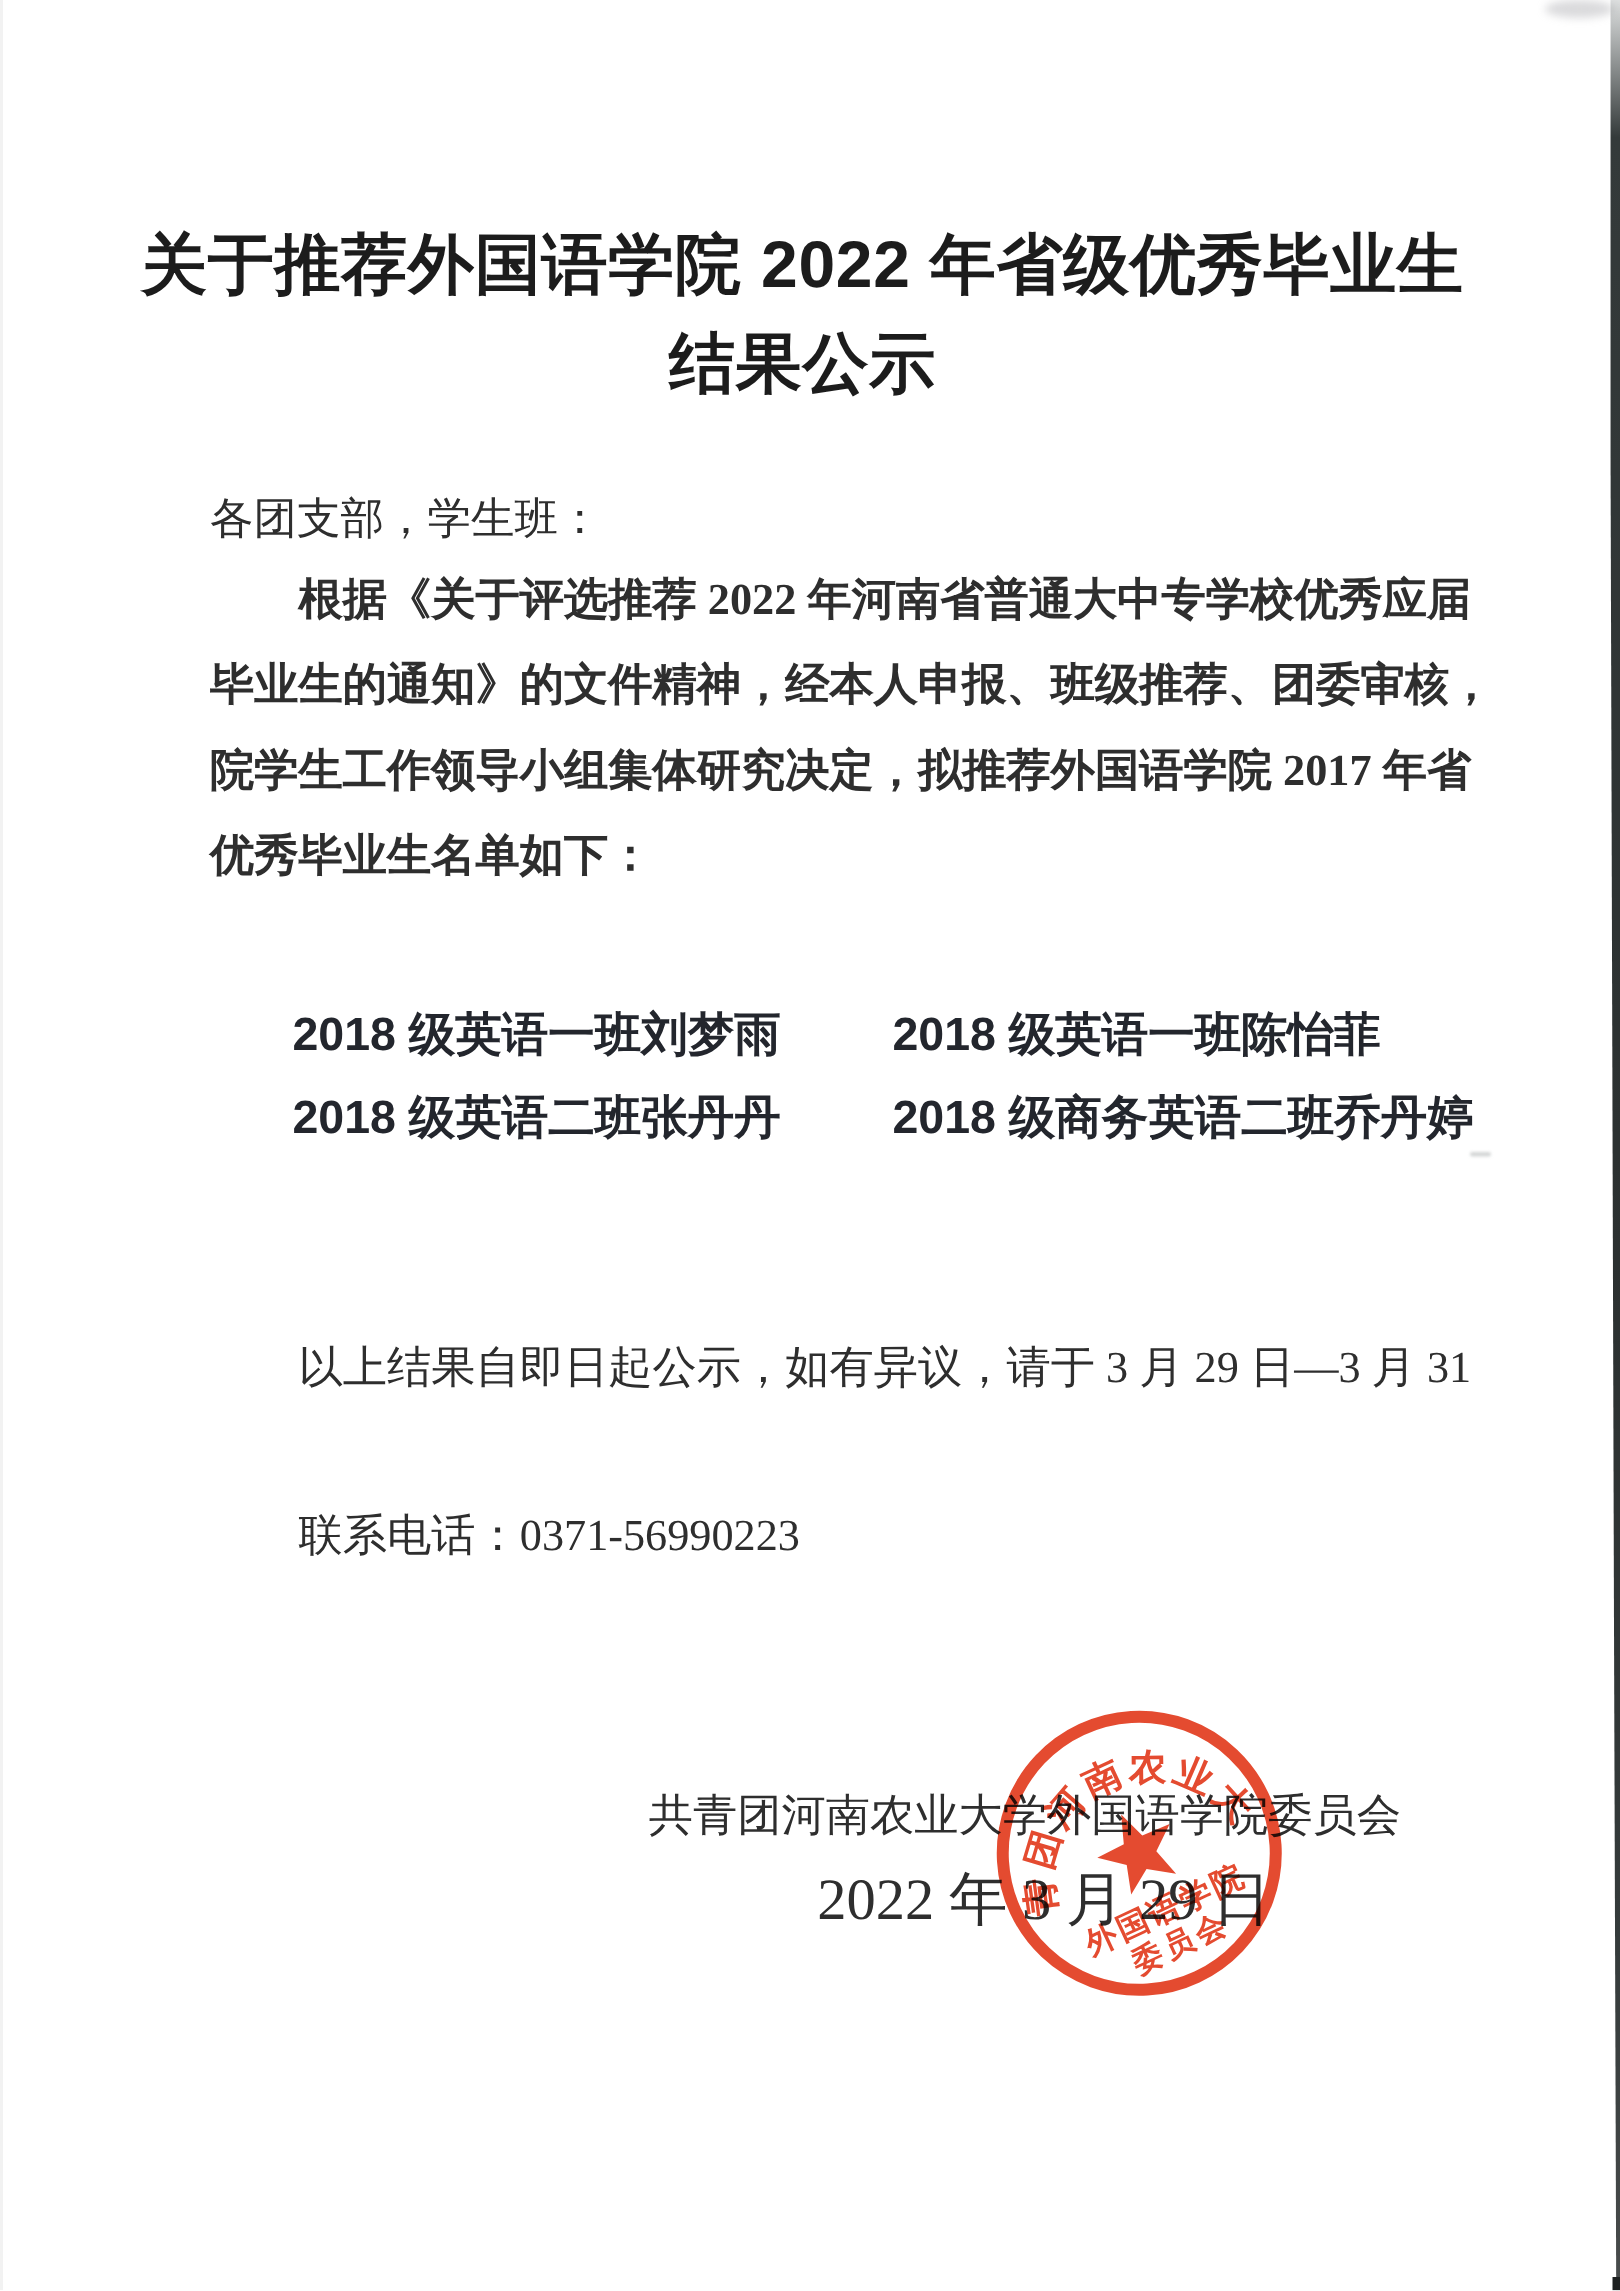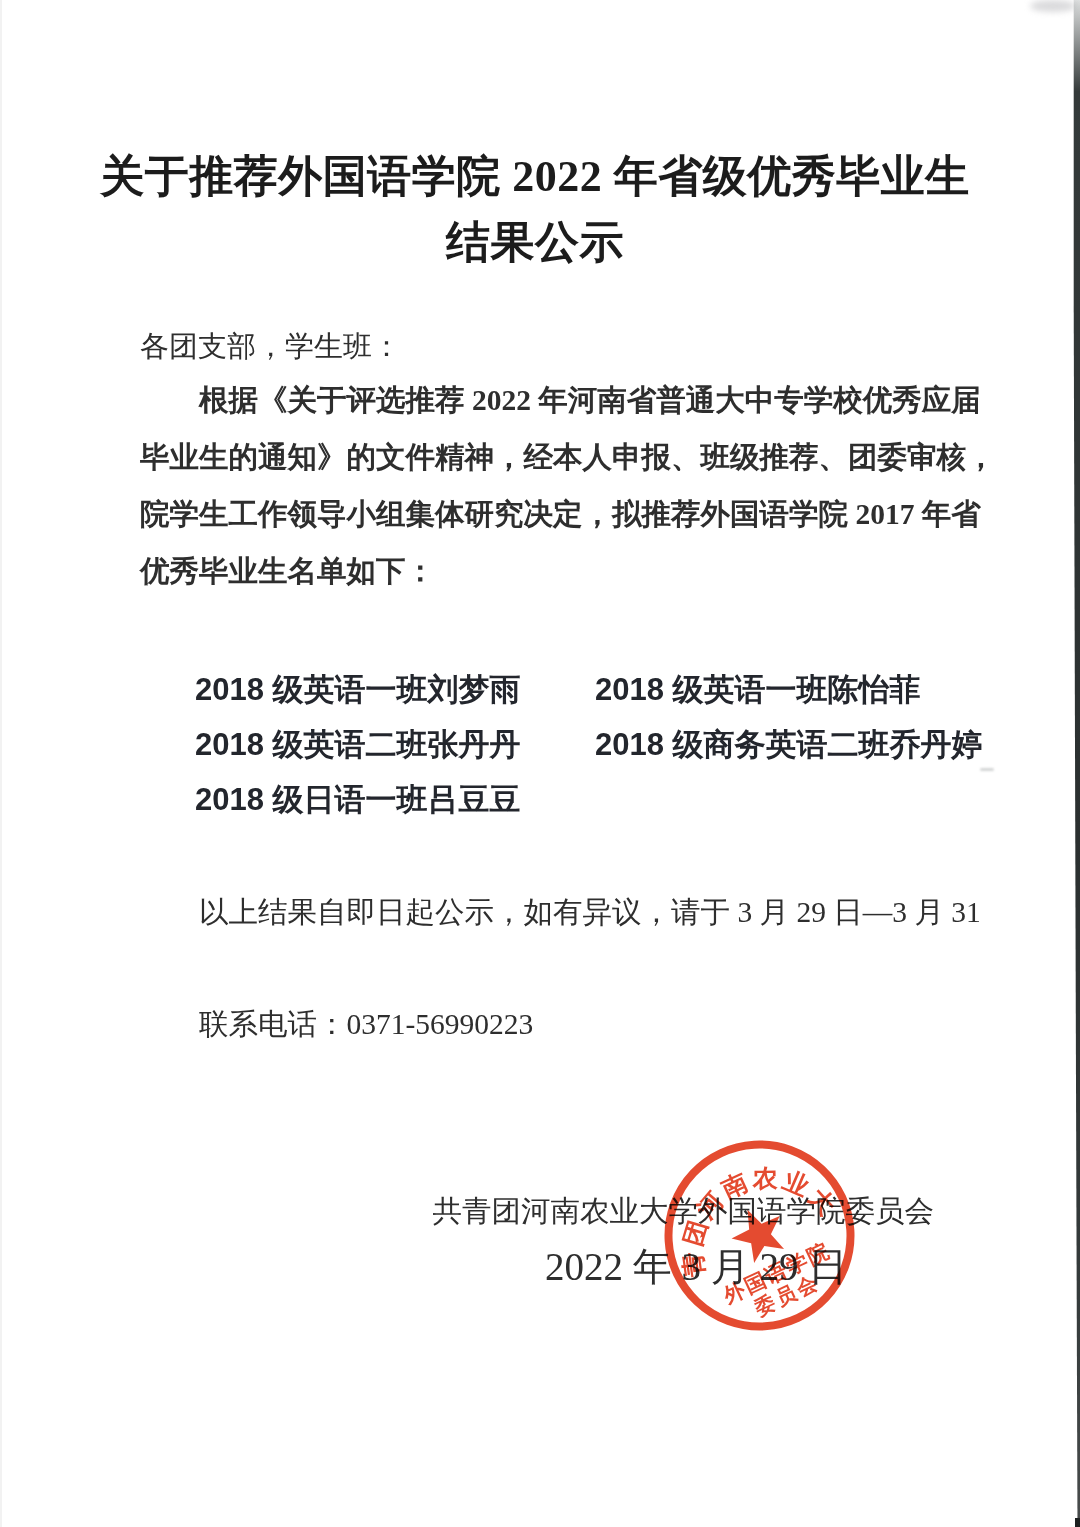--- a/index.html
+++ b/index.html
@@ -8,21 +8,21 @@
     width:1080px;height:1527px;
     background:#ffffff;
     overflow:hidden;
     font-family:"Liberation Serif","DejaVu Serif",serif;
     color:#2d2d2d;
   }
   
   .doc-title{
     position:absolute;left:30px;right:40px;top:144px;
     text-align:center;
-    font-family:Liberation Serif, serif;
+    font-family:Liberation Sans, sans-serif;
     font-weight:bold;
     font-size:44px;line-height:66px;
     color:#1c1c1c;
     letter-spacing:0.5px;
   }
   
   .salutation{
     position:absolute;left:140px;top:326px;
     font-size:29px;line-height:40px;color:#2e2e2e;
   }
@@ -121,24 +121,20 @@
 
   <div class="nominees">
     <div class="nominee-row">
       <span class="cell-left">2018 级英语一班刘梦雨</span>
       <span class="cell-right">2018 级英语一班陈怡菲</span>
     </div>
     <div class="nominee-row">
       <span class="cell-left">2018 级英语二班张丹丹</span>
       <span class="cell-right">2018 级商务英语二班乔丹婷</span>
     </div>
-    <div class="nominee-row">
-      <span class="cell-left">2018 级日语一班吕豆豆</span>
-      <span class="cell-right"></span>
-    </div>
   </div>
 
   <div class="para para2">
     <div class="line indent">以上结果自即日起公示，如有异议，请于 3 月 29 日—3 月 31</div>
   </div>
 
   <div class="contact-line">联系电话：0371-56990223</div>
 
   <div class="sig-committee">共青团河南农业大学外国语学院委员会</div>
   <div class="sig-date">2022 年 3 月 29 日</div>

